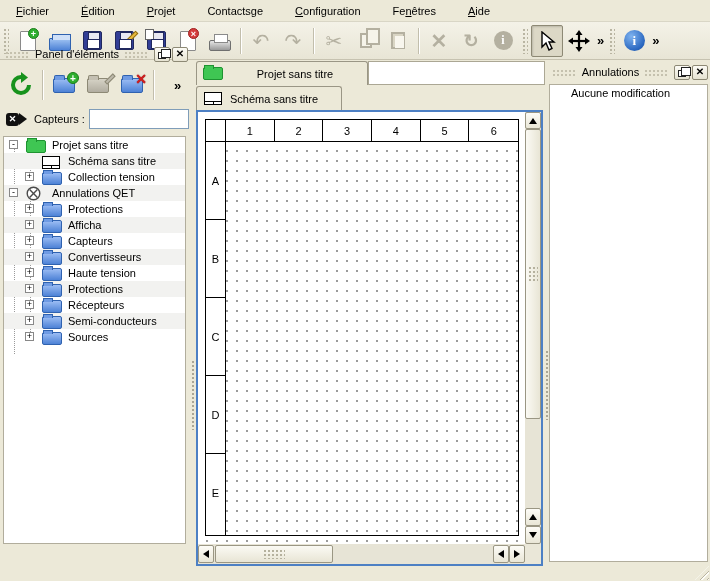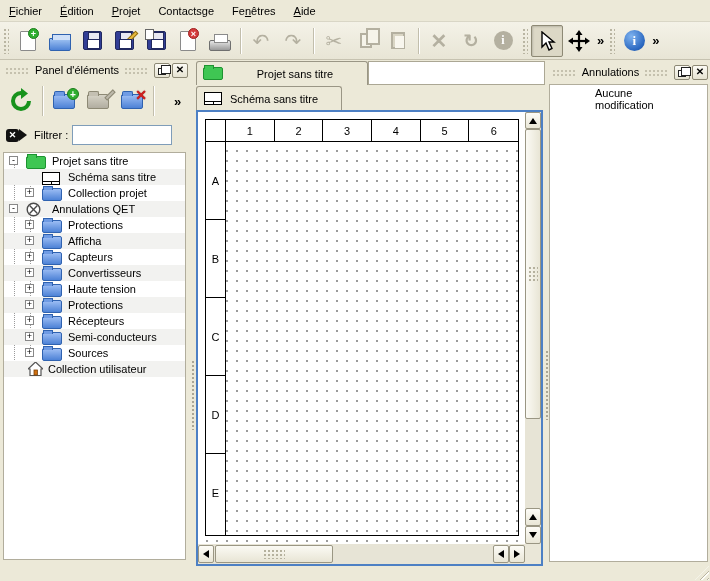--- a/index.html
+++ b/index.html
@@ -5,21 +5,21 @@
   * { margin:0; padding:0; box-sizing:border-box; }
   html,body { width:710px; height:581px; }
   body {
     position:relative; overflow:hidden;
     font-family:"Liberation Sans", sans-serif; font-size:11px; color:#000;
     background:#ece9d8;
   }
   
   #menubar { position:absolute; left:0; top:0; width:710px; height:22px;
     display:flex; align-items:center; border-bottom:1px solid #d9d6c6; }
-  .menu-item { padding:0 9px; line-height:22px; cursor:default; }
+  .menu-item { padding:0 16px; line-height:22px; cursor:default; }
   
   #toolbars { position:absolute; left:0; top:22px; width:710px; height:38px;
     display:flex; align-items:center; border-bottom:1px solid #c6c2b0;
     background:linear-gradient(180deg,#f4f2e8,#e8e5d5); }
   .tb-handle { width:6px; height:26px; margin:0 3px;
     background-image:radial-gradient(#b9b5a2 1px, transparent 1.3px);
     background-size:4px 4px; }
   .tb-sep { width:1px; height:26px; background:#c2beac; margin:0 4px;
     box-shadow:1px 0 0 #fff; }
   .tbtn { width:32px; height:32px; display:flex; align-items:center; justify-content:center;
@@ -63,21 +63,21 @@
   
   .dock-title { height:20px; display:flex; align-items:center; }
   .tex { flex:1; height:7px; margin:0 5px;
     background-image:radial-gradient(#c5c1ae 1px, transparent 1.3px); background-size:4px 4px; }
   .dock-btn { width:16px; height:15px; margin-right:2px; background:linear-gradient(180deg,#fcfbf5,#e6e3d2);
     border:1px solid #8d8975; border-radius:2px; display:flex; align-items:center; justify-content:center; position:relative; }
   .g-restore { width:8px; height:7px; border:1px solid #222; background:#fff; position:relative; margin-top:2px; }
   .g-restore::before { content:""; position:absolute; left:2px; top:-4px; width:8px; height:7px; border:1px solid #222; background:#fff; }
   .g-close { font-size:10px; font-weight:bold; line-height:10px; }
   
-  #leftdock { position:absolute; left:0; top:60px; width:190px; height:521px; }
+  #leftdock { position:absolute; left:0; top:44px; width:190px; height:521px; }
   #lp-tools { height:42px; display:flex; align-items:center; padding-left:4px; }
   .lp-btn { width:34px; height:34px; display:flex; align-items:center; justify-content:center; }
   .lp-sep { width:1px; height:30px; background:#c2beac; margin:0 4px; box-shadow:1px 0 0 #fff; }
   .folder { width:22px; height:15px; border-radius:2px; position:relative;
     background:linear-gradient(180deg,#9cbdf4,#4d82d6); border:1px solid #2f62b0; }
   .folder::before { content:""; position:absolute; left:0px; top:-4px; width:9px; height:4px;
     background:#6f9be4; border:1px solid #2f62b0; border-bottom:none; border-radius:2px 2px 0 0; }
   .folder.gray { background:linear-gradient(180deg,#d6d3c6,#b1ada0); border-color:#8d8975; }
   .folder.gray::before { background:#c4c0b2; border-color:#8d8975; }
   .mark { position:absolute; font-weight:bold; }
@@ -161,35 +161,36 @@
     display:flex; align-items:center; }
   #hscroll .sbtn { width:16px; height:18px; flex:none; }
   #h-thumb { width:118px; height:18px; margin-left:1px;
     background:linear-gradient(180deg,#fbfaf4,#e8e5d5); border:1px solid #9a9683; border-radius:2px;
     display:flex; align-items:center; justify-content:center; flex:none; }
   #h-thumb .grip { width:22px; height:10px; background-image:radial-gradient(#b5b19e 1px, transparent 1.2px); background-size:4px 4px; }
   #h-track { flex:1; }
   
   #rightdock { position:absolute; left:547px; top:60px; width:163px; height:521px; }
   #undo-list { position:absolute; left:2px; top:24px; width:159px; height:478px; background:#fff; border:1px solid #b1ad9c; }
-  .undo-item { padding:2px 21px;margin-left:24px; }
+  .undo-item { padding:2px 21px; }
   #sizegrip { position:absolute; right:1px; bottom:1px; width:14px; height:14px;
     background:repeating-linear-gradient(135deg, transparent 0 3px, #b9b4a0 3px 4px, #fdfdf8 4px 5px);
     clip-path:polygon(100% 0, 100% 100%, 0 100%); }
   
   svg { display:block; }
 </style>
 </head>
 <body>
 
 <div id="menubar">
   <div class="menu-item"><span></span><u>F</u><span>ichier</span></div>
   <div class="menu-item"><span></span><u>É</u><span>dition</span></div>
   <div class="menu-item"><span></span><u>P</u><span>rojet</span></div>
   <div class="menu-item"><span>Contacts</span><u>g</u><span>e</span></div>
+  <div class="menu-item"><span></span><u>C</u><span>onfiguration</span></div>
   <div class="menu-item"><span>Fe</span><u>n</u><span>êtres</span></div>
   <div class="menu-item"><span></span><u>A</u><span>ide</span></div>
 </div>
 
 <div id="toolbars">
   <div class="tb-handle"></div>
   <div class="tbtn">
     <span class="page">
         <span class="badge green">+</span>
       </span>
@@ -315,40 +316,40 @@
         </span>
     </div>
     <div class="lp-sep"></div>
     <div class="chev" style="margin-left:14px;">»</div>
   </div>
   <div id="filter-row">
     <span class="filter-clear">
       <span class="blk">✕</span>
         <span class="tri"></span>
     </span>
-    <span>Filtrer :</span>
+    <span>Capteurs :</span>
     <input id="filter-input" type="text" value="" style="">
   </div>
   <div id="tree">
     <div class="conn" style="left:10px; top:8px; height:209px;"></div>
     <div class="conn" style="left:26px; top:16px; height:24px;"></div>
     <div class="conn" style="left:26px; top:64px; height:137px;"></div>
     <div class="trow lvl0">
       <span class="exp">-</span>
       <span class="t-ic sfolder green-f"></span>
       <span class="t-label">Projet sans titre</span>
     </div>
     <div class="trow lvl1">
       <span class="t-ic schema-ic"></span>
       <span class="t-label">Schéma sans titre</span>
     </div>
     <div class="trow lvl1">
       <span class="exp">+</span>
       <span class="t-ic sfolder"></span>
-      <span class="t-label">Collection projet</span>
+      <span class="t-label">Collection tension</span>
     </div>
     <div class="trow lvl0">
       <span class="exp">-</span>
       <span class="t-ic" style="top:1px;">
         <svg width="15" height="15" viewBox="0 0 15 15">
             <circle cx="7.5" cy="7.5" r="6.3" fill="#fff" stroke="#4a4a4a" stroke-width="1.4"></circle>
             <line x1="3.6" y1="3.6" x2="11.4" y2="11.4" stroke="#4a4a4a" stroke-width="1.4"></line>
             <line x1="11.4" y1="3.6" x2="3.6" y2="11.4" stroke="#4a4a4a" stroke-width="1.4"></line>
           </svg>
       </span>
@@ -391,29 +392,20 @@
     </div>
     <div class="trow lvl1">
       <span class="exp">+</span>
       <span class="t-ic sfolder"></span>
       <span class="t-label">Semi-conducteurs</span>
     </div>
     <div class="trow lvl1">
       <span class="exp">+</span>
       <span class="t-ic sfolder"></span>
       <span class="t-label">Sources</span>
-    </div>
-    <div class="trow lvl0">
-      <span class="t-ic" style="left:24px;">
-        <svg width="15" height="14" viewBox="0 0 15 14">
-            <polygon points="7.5,0 0,7 2,7 2,13.5 13,13.5 13,7 15,7" fill="#fff" stroke="#555" stroke-width="1.2"></polygon>
-            <rect x="6" y="8" width="3.4" height="5" fill="#d07010" stroke="#7a4208" stroke-width="0.8"></rect>
-          </svg>
-      </span>
-      <span class="t-label" style="left:44px;">Collection utilisateur</span>
     </div>
   </div>
 </div>
 
 <div class="vsplit" style="left:190px;">
     <span class="dots"></span>
   </div>
 
 <div id="mdi">
   <div id="proj-tabbar">

